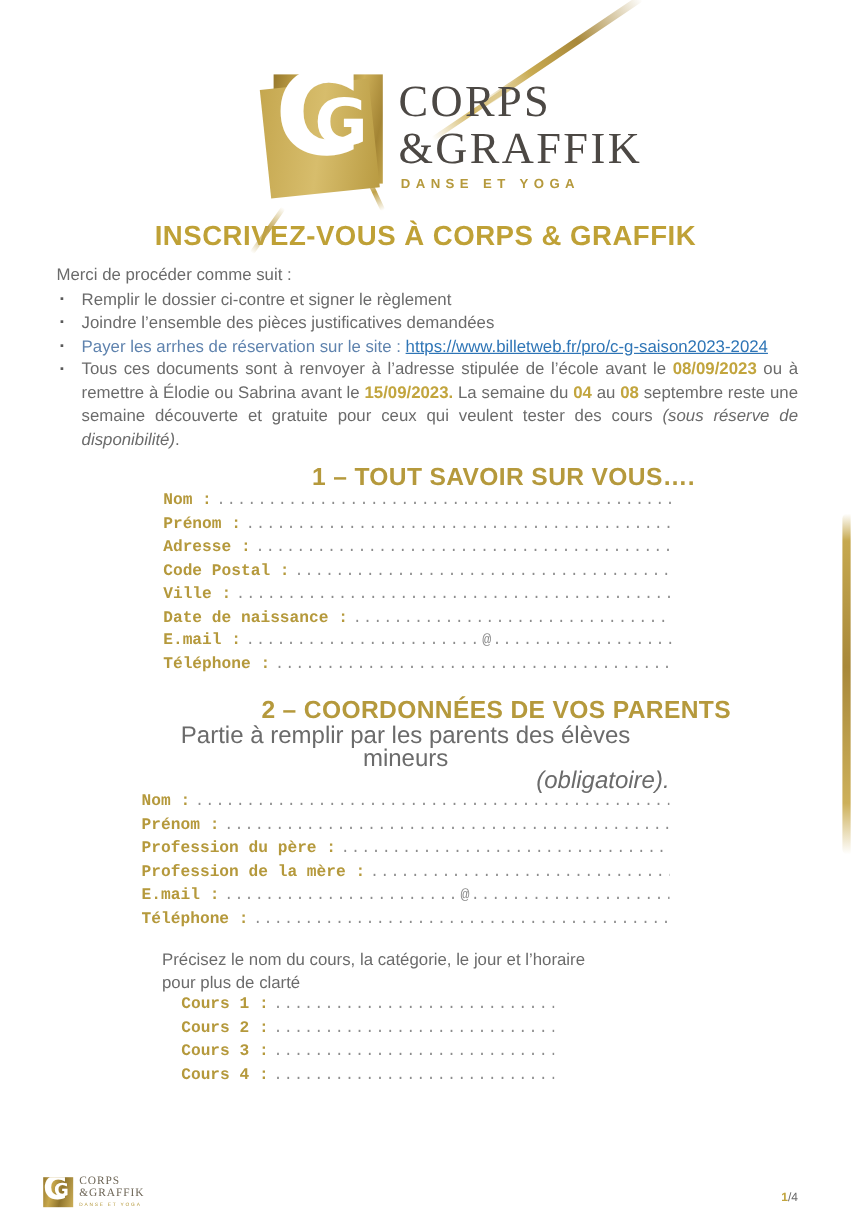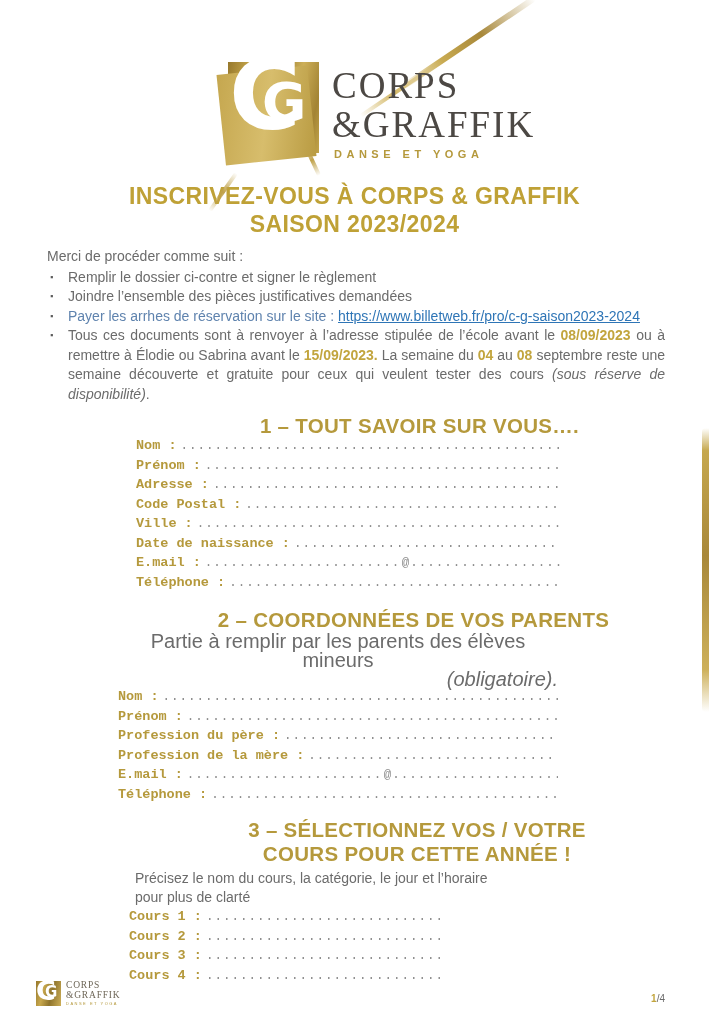--- a/index.html
+++ b/index.html
@@ -63,21 +63,21 @@
   
   .sec-heading { color:#b5993c; font-weight:bold; font-size:20.5px; line-height:25px; letter-spacing:0.3px;text-align:center; }
   .s1 { margin:9px 0 0 130px; }
   .s1 .fields { margin-left:6px; width:424px; }
   .s2 { margin:13px 0 0 118px; }
   .s2 .fields { width:440px; }
   .s2-subtitle { width:440px; text-align:center; color:#6b6b6b; font-size:20px; line-height:19px; }
   .s3 { margin:12px 0 0 125px; }
   .s3 .sec-heading { line-height:24px; }
   .s3-subtitle { margin-left:10px; color:#6b6b6b; font-size:14px; line-height:19px; margin-top:3px; }
-  .s3 .fields { margin-left:4px; margin-top:2px; }
+  .s3 .fields { margin-left:26px; margin-top:2px; }
 
   .field-row { display:flex; align-items:baseline; height:19.5px; font-size:13.5px;font-family:Liberation Mono, monospace; }
   .flabel { font-weight:bold; color:#b5993c; white-space:nowrap; margin-right:4px; }
   .dots { flex:1 1 auto; overflow:hidden; white-space:nowrap; color:#8d8d8d;
     letter-spacing:1px; font-size:12.5px; }
   .dots-fixed { flex:0 0 196px; }
   .dots-course { flex:0 0 234px; }
   .at-sym { color:#8d8d8d; font-size:12.5px; margin:0 1px; }
 
   
@@ -114,21 +114,20 @@
     </div>
     <div class="logo-text">
       <div class="wordmark">CORPS</div>
       <div class="wordmark">&amp;GRAFFIK</div>
     </div>
     <div class="tagline">DANSE ET YOGA</div>
   </div>
 
   <div class="title">
     <div>INSCRIVEZ-VOUS À CORPS &amp; GRAFFIK</div>
-    <div>SAISON 2023/2024</div>
   </div>
 
   <div class="intro">
     <div class="intro-lead">Merci de procéder comme suit :</div>
 
     <div class="bullet-item">
       <span class="bullet-glyph">▪</span>
       <span>Remplir le dossier ci-contre et signer le règlement</span>
     </div>
 
@@ -218,24 +217,20 @@
         <span class="dots">............................................................................................................................................................................................</span>
       </div>
       <div class="field-row">
         <span class="flabel">Téléphone :</span>
         <span class="dots">............................................................................................................................................................................................</span>
       </div>
     </div>
   </div>
 
   <div class="s3">
-    <div class="sec-heading">
-      <div>3 – SÉLECTIONNEZ VOS / VOTRE</div>
-      <div>COURS POUR CETTE ANNÉE !</div>
-    </div>
     <div class="s3-subtitle">
       <div>Précisez le nom du cours, la catégorie, le jour et l’horaire</div>
       <div>pour plus de clarté</div>
     </div>
     <div class="fields">
       <div class="field-row">
         <span class="flabel">Cours 1 :</span>
         <span class="dots dots-course">............................................................................................................................................................................................</span>
       </div>
       <div class="field-row">

